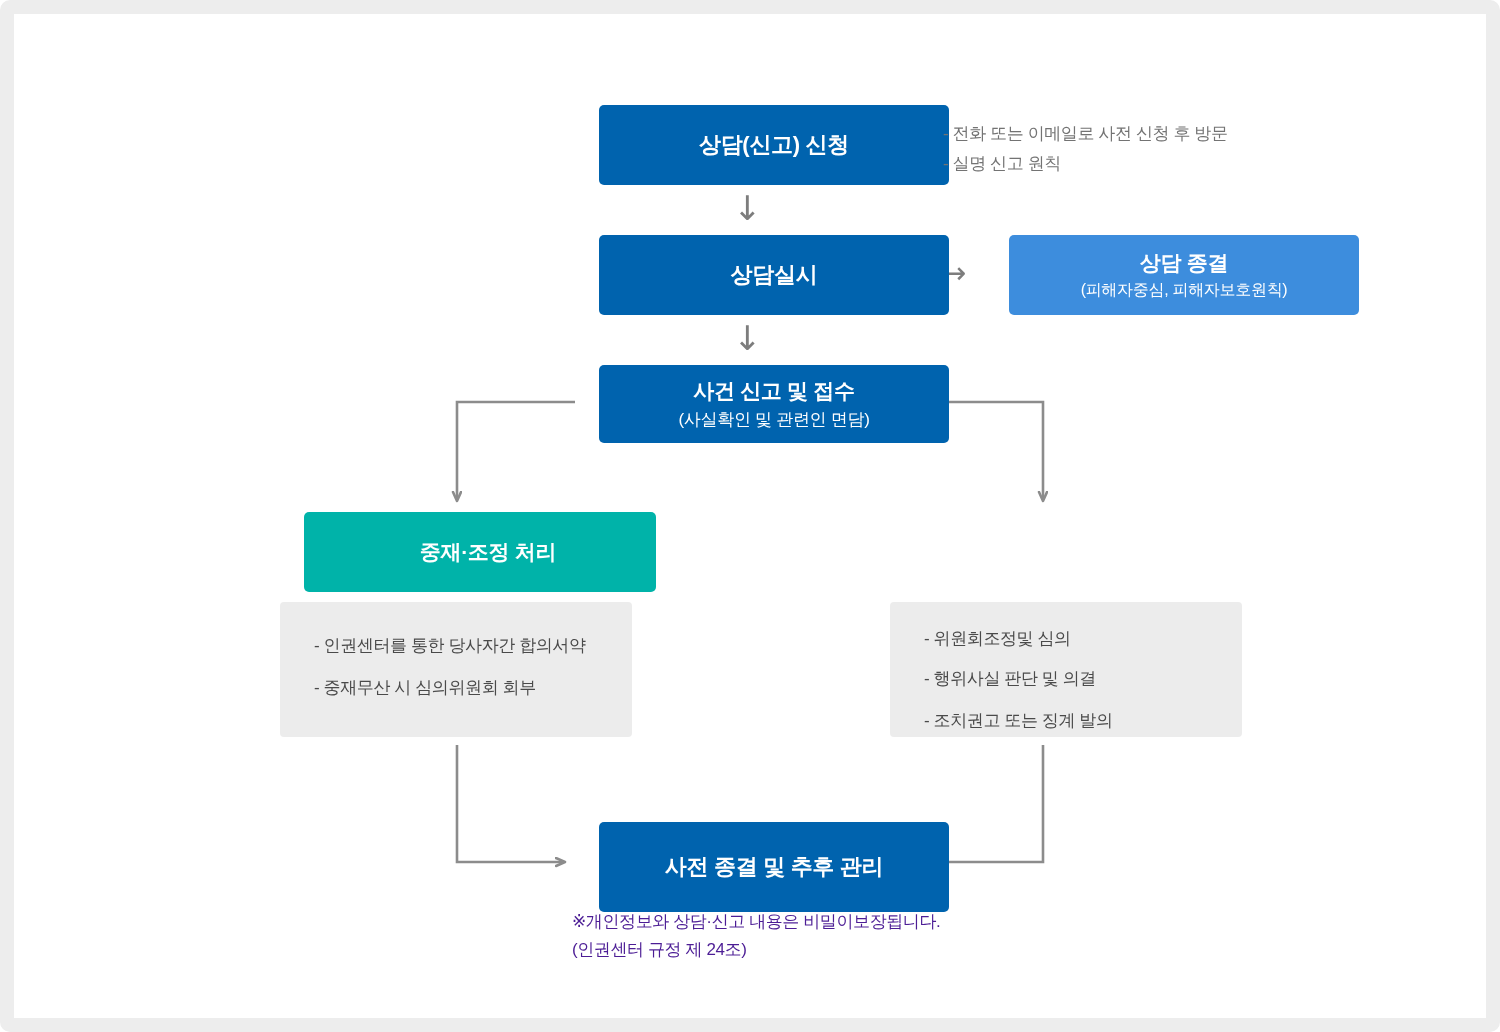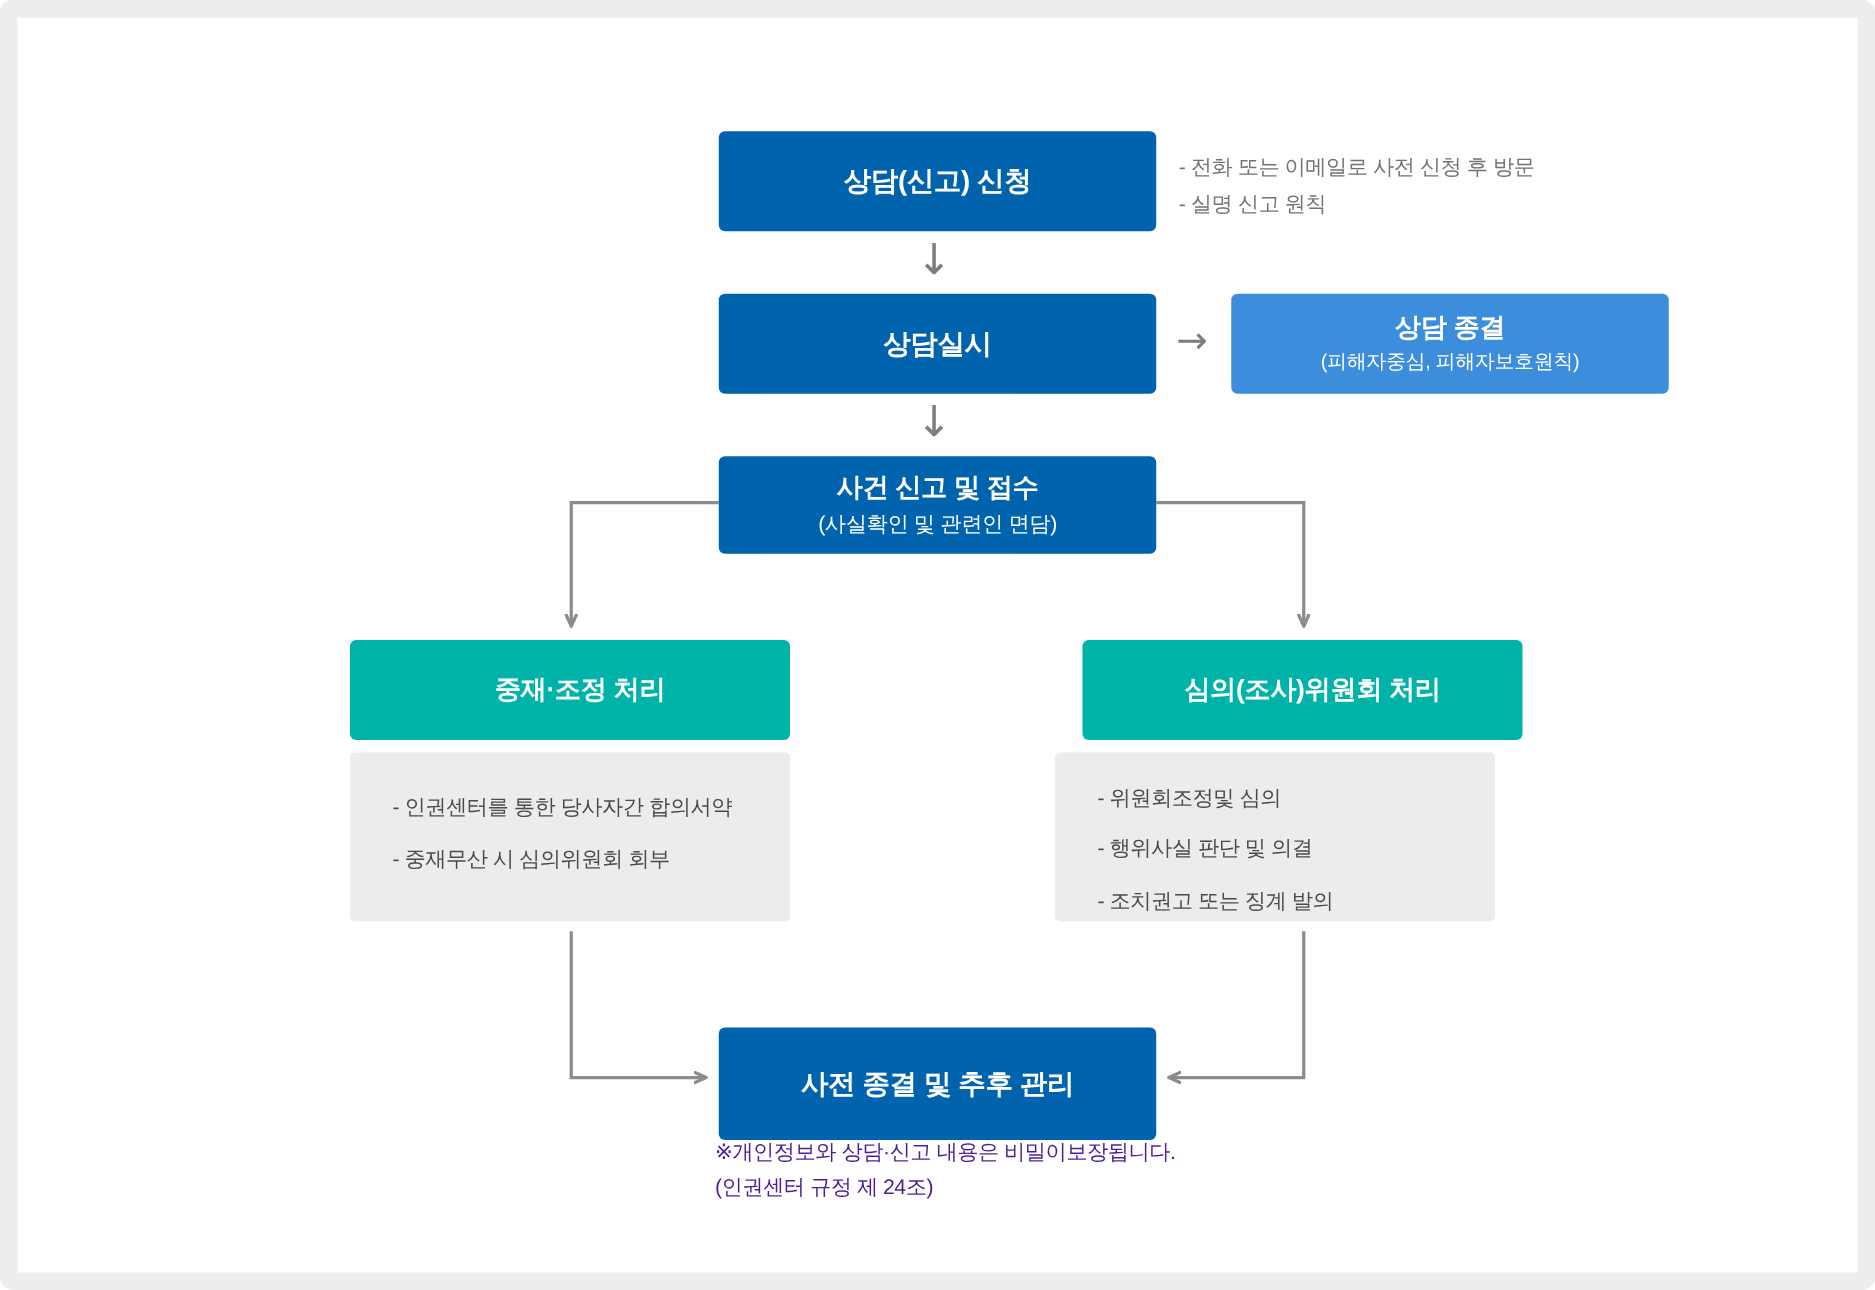--- a/index.html
+++ b/index.html
@@ -38,20 +38,21 @@
   .node {
     position: absolute;
     box-sizing: border-box;
     display: flex;
     flex-direction: column;
     align-items: center;
     justify-content: center;
     border-radius: 5px;
     text-align: left;
     line-height: 1.25;
+    margin-left: 24px;
   }
   .node .ttl {
     font-weight: bold;
     color: #ffffff;
     letter-spacing: -0.3px;
   }
   .node .sub {
     color: #ffffff;
     letter-spacing: -0.3px;
     margin-top: 4px;
@@ -146,34 +147,31 @@
 
     <div class="node blue-dark" style="left:575px; top:365px; width:350px; height:78px;">
       <div class="ttl" style="font-size:21px;">사건 신고 및 접수</div>
       <div class="sub" style="font-size:17px;">(사실확인 및 관련인 면담)</div>
     </div>
 
     <div class="node teal" style="left:280px; top:512px; width:352px; height:80px;">
       <div class="ttl" style="font-size:21px;">중재·조정 처리</div>
     </div>
 
-    <div class="node teal" style="left:866px; top:512px; width:352px; height:80px;">
-      <div class="ttl" style="font-size:21px;">심의(조사)위원회 처리</div>
-    </div>
 
     <div class="node blue-dark" style="left:575px; top:822px; width:350px; height:90px;">
       <div class="ttl" style="font-size:22px;">사전 종결 및 추후 관리</div>
     </div>
 
     <div class="panel" style="left:280px; top:602px; width:352px; height:135px;">
       <div class="li">- 인권센터를 통한 당사자간 합의서약</div>
       <div class="li">- 중재무산 시 심의위원회 회부</div>
     </div>
 
-    <div class="panel" style="left:844px; top:602px; width:352px; height:135px; padding-top:25px;">
+    <div class="panel" style="left:890px; top:602px; width:352px; height:135px; padding-top:25px;">
       <div class="li" style="margin-bottom:17px;">- 위원회조정및 심의</div>
       <div class="li" style="">- 행위사실 판단 및 의결</div>
       <div class="li" style="margin-bottom:0;">- 조치권고 또는 징계 발의</div>
     </div>
 
     <div class="note" style="left:943px; top:119px;">
       <div>- 전화 또는 이메일로 사전 신청 후 방문</div>
       <div>- 실명 신고 원칙</div>
     </div>
 

